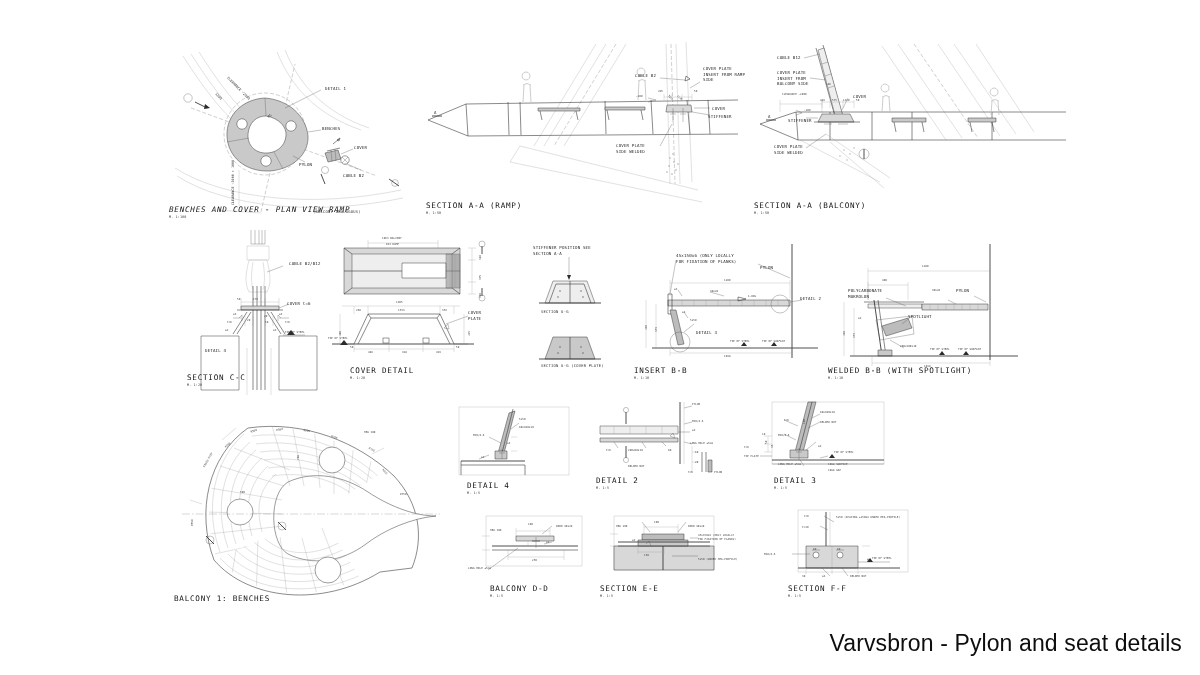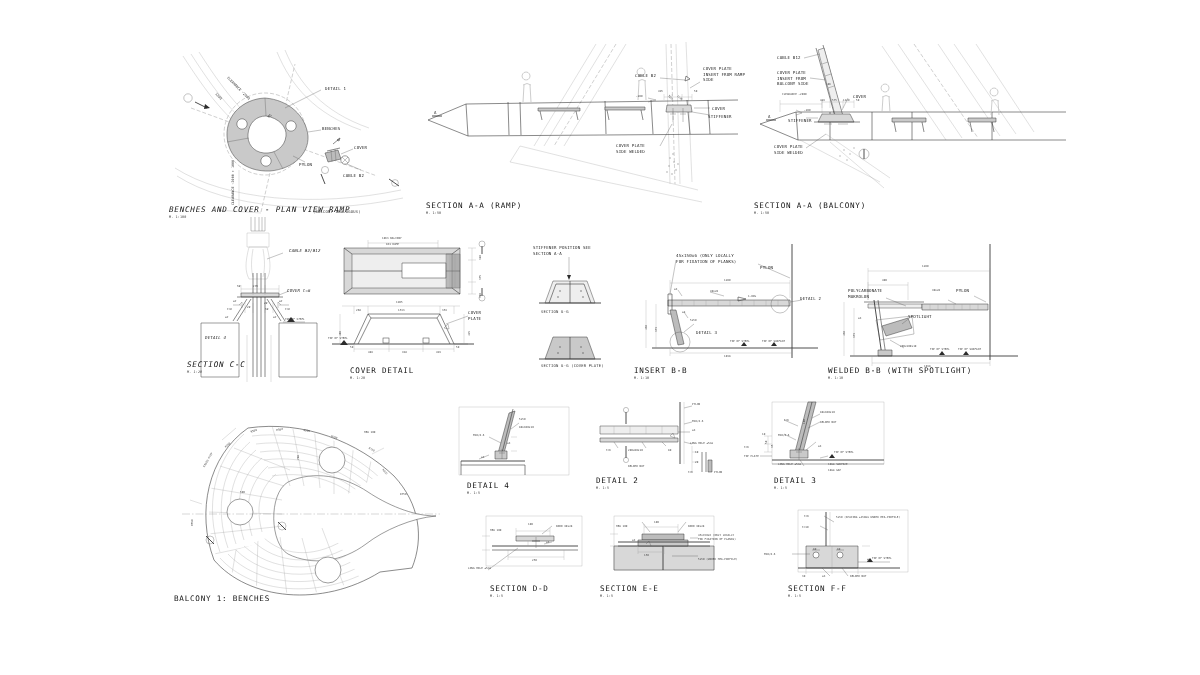--- a/index.html
+++ b/index.html
@@ -342,21 +342,21 @@
   <div class="t t-tiny" style="left:84px; top:56px;">575</div>
   <div class="t t-tiny" style="left:95px; top:56px;">1120</div>
   <div class="t t-tiny" style="left:108px; top:56px;">50</div>
   <div class="t t-tiny" style="left:56px; top:66px;">~200</div>
   <div class="t t-tiny" style="left:78px; top:40px;">186</div>
 
   <div class="t t-title" style="left:6px; top:159px;">SECTION A-A (BALCONY)</div>
   <div class="t t-scale" style="left:6px; top:169px;">M. 1:50</div>
 </div>
 
-<div class="dwg" style="left:185px; top:217px; width:150px; height:165px;font-style:italic;">
+<div class="dwg" style="left:185px; top:230px; width:150px; height:165px;">
   <svg width="150" height="165" viewBox="0 0 150 165">
 
     <path class="ln-t" d="M 66 0 L 66 14 L 80 14 L 80 0"></path>
     <path class="ln-t" d="M 70 0 L 70 14 M 74 0 L 74 14 M 77 0 L 77 14"></path>
     <path class="ln-f" d="M 62 16 L 62 30 L 84 30 L 84 16 Z"></path>
 
     <path class="ln-f" d="M 64 30 C 60 46 60 54 64 62 L 82 62 C 86 54 86 46 82 30 Z"></path>
     <path class="ln-f" d="M 68 32 C 66 44 66 52 68 60"></path>
     <path class="ln-f" d="M 78 32 C 80 44 80 52 78 60"></path>
 
@@ -900,21 +900,21 @@
     <path class="ln-f" d="M 14 24 L 22 24 M 14 38 L 22 38"></path>
   </svg>
 
   <div class="t t-tiny" style="left:22px; top:16px;">HEA 100</div>
   <div class="t t-tiny" style="left:88px; top:12px;">WOOD 90x28</div>
   <div class="t t-tiny" style="left:60px; top:10px;">100</div>
   <div class="t t-tiny" style="left:64px; top:46px;">250</div>
   <div class="t t-tiny" style="left:0px; top:54px; white-space:normal; width:26px;">LONG HOLE ±5mm</div>
   <div class="t t-tiny" style="left:78px; top:28px;">a3</div>
 
-  <div class="t t-title" style="left:22px; top:72px;">SECTION D-D</div>
+  <div class="t t-title" style="left:22px; top:72px;">BALCONY D-D</div>
   <div class="t t-scale" style="left:22px; top:82px;">M. 1:5</div>
 </div>
 
 <div class="dwg" style="left:758px; top:508px; width:165px; height:100px;">
   <svg width="165" height="100" viewBox="0 0 165 100">
     <rect class="ln-f" x="40" y="2" width="110" height="62" fill="none" stroke="#dcdcdc"></rect>
 
     <path class="ln-h" d="M 68 4 L 68 40"></path>
     <path class="ln-f" d="M 72 4 L 72 40"></path>
 
@@ -990,14 +990,15 @@
   <div class="t t-tiny" style="left:56px; top:8px;">100</div>
   <div class="t t-tiny" style="left:46px; top:41px;">150</div>
   <div class="t t-tiny" style="left:100px; top:22px; white-space:normal; width:42px; line-height:1.45;">45x150x6 (ONLY LOCALLY FOR FIXATION OF PLANKS)</div>
   <div class="t t-tiny" style="left:100px; top:46px; white-space:normal; width:42px; line-height:1.45;">5x50 (UNDER HEA-PROFILE)</div>
   <div class="t t-tiny" style="left:34px; top:26px;">a3</div>
 
   <div class="t t-title" style="left:2px; top:72px;">SECTION E-E</div>
   <div class="t t-scale" style="left:2px; top:82px;">M. 1:5</div>
 </div>
 
+<div id="sheet-title">Varvsbron - Pylon and seat details</div>
 
 </div>
 
 </body></html>

